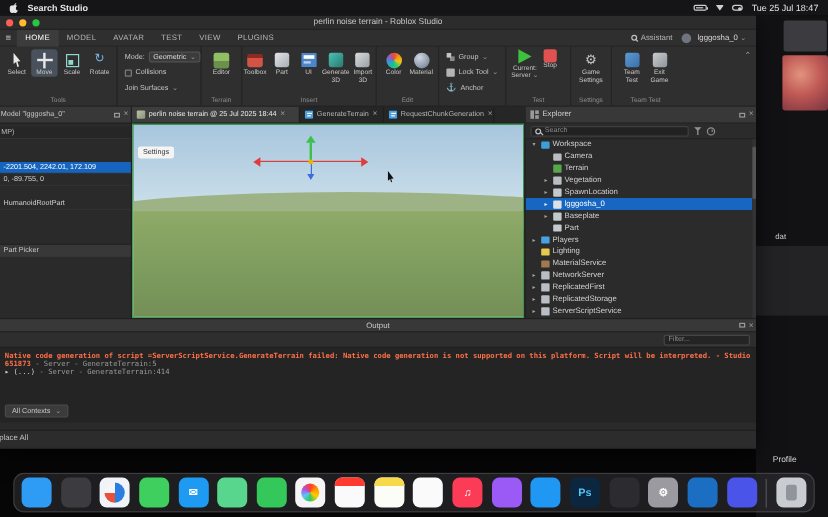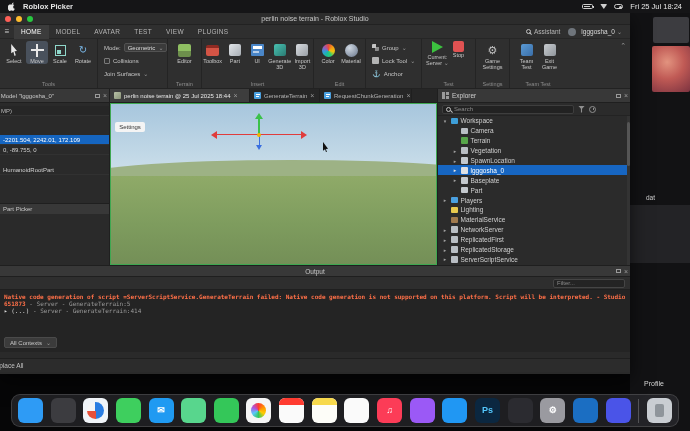--- a/index.html
+++ b/index.html
@@ -209,26 +209,26 @@
 <body>
 
 <div class="screen">
 
   <div class="menubar">
     <span class="mb-apple">
       <svg viewBox="0 0 16 18" width="8" height="9">
           <path fill="#e6e6e6" d="M11.3 1c-.1 1-.5 1.9-1.1 2.5-.6.7-1.5 1.1-2.3 1-.1-.9.3-1.8 1-2.4.6-.7 1.6-1.1 2.4-1.1zM14 13c-.4 1-.6 1.4-1.1 2.2-.7 1.2-1.8 2.6-3.1 2.6-1.1 0-1.4-.7-3-.7s-2 .7-3.1.7C2.4 17.8 1.4 16.5.7 15.3c-2-3.3-1.2-8.4 1.5-9.8 1.2-.7 2.4-.3 3.3-.3.8 0 2.1-1 3.5-.8.6 0 2.4.2 3.5 1.8-.1.1-2.1 1.2-2.1 3.6 0 2.8 2.5 3.8 2.6 3.9z"></path>
         </svg>
     </span>
-    <span class="mb-app">Roblox Picker</span>
+    <span class="mb-app">Search Studio</span>
     <span class="mb-spacer"></span>
     <span class="mb-batt"></span>
     <span class="mb-wifi"></span>
     <span class="mb-cc"></span>
-    <span class="mb-clock">Fri 25 Jul 18:24</span>
+    <span class="mb-clock">Tue 25 Jul 18:47</span>
   </div>
 
   <div class="side-strip">
     <div class="side-thumb-video"></div>
     <div class="side-thumb-photo"></div>
     <div class="side-panel"></div>
     <div class="side-dat">dat</div>
     <div class="side-profile">Profile</div>
   </div>
 

